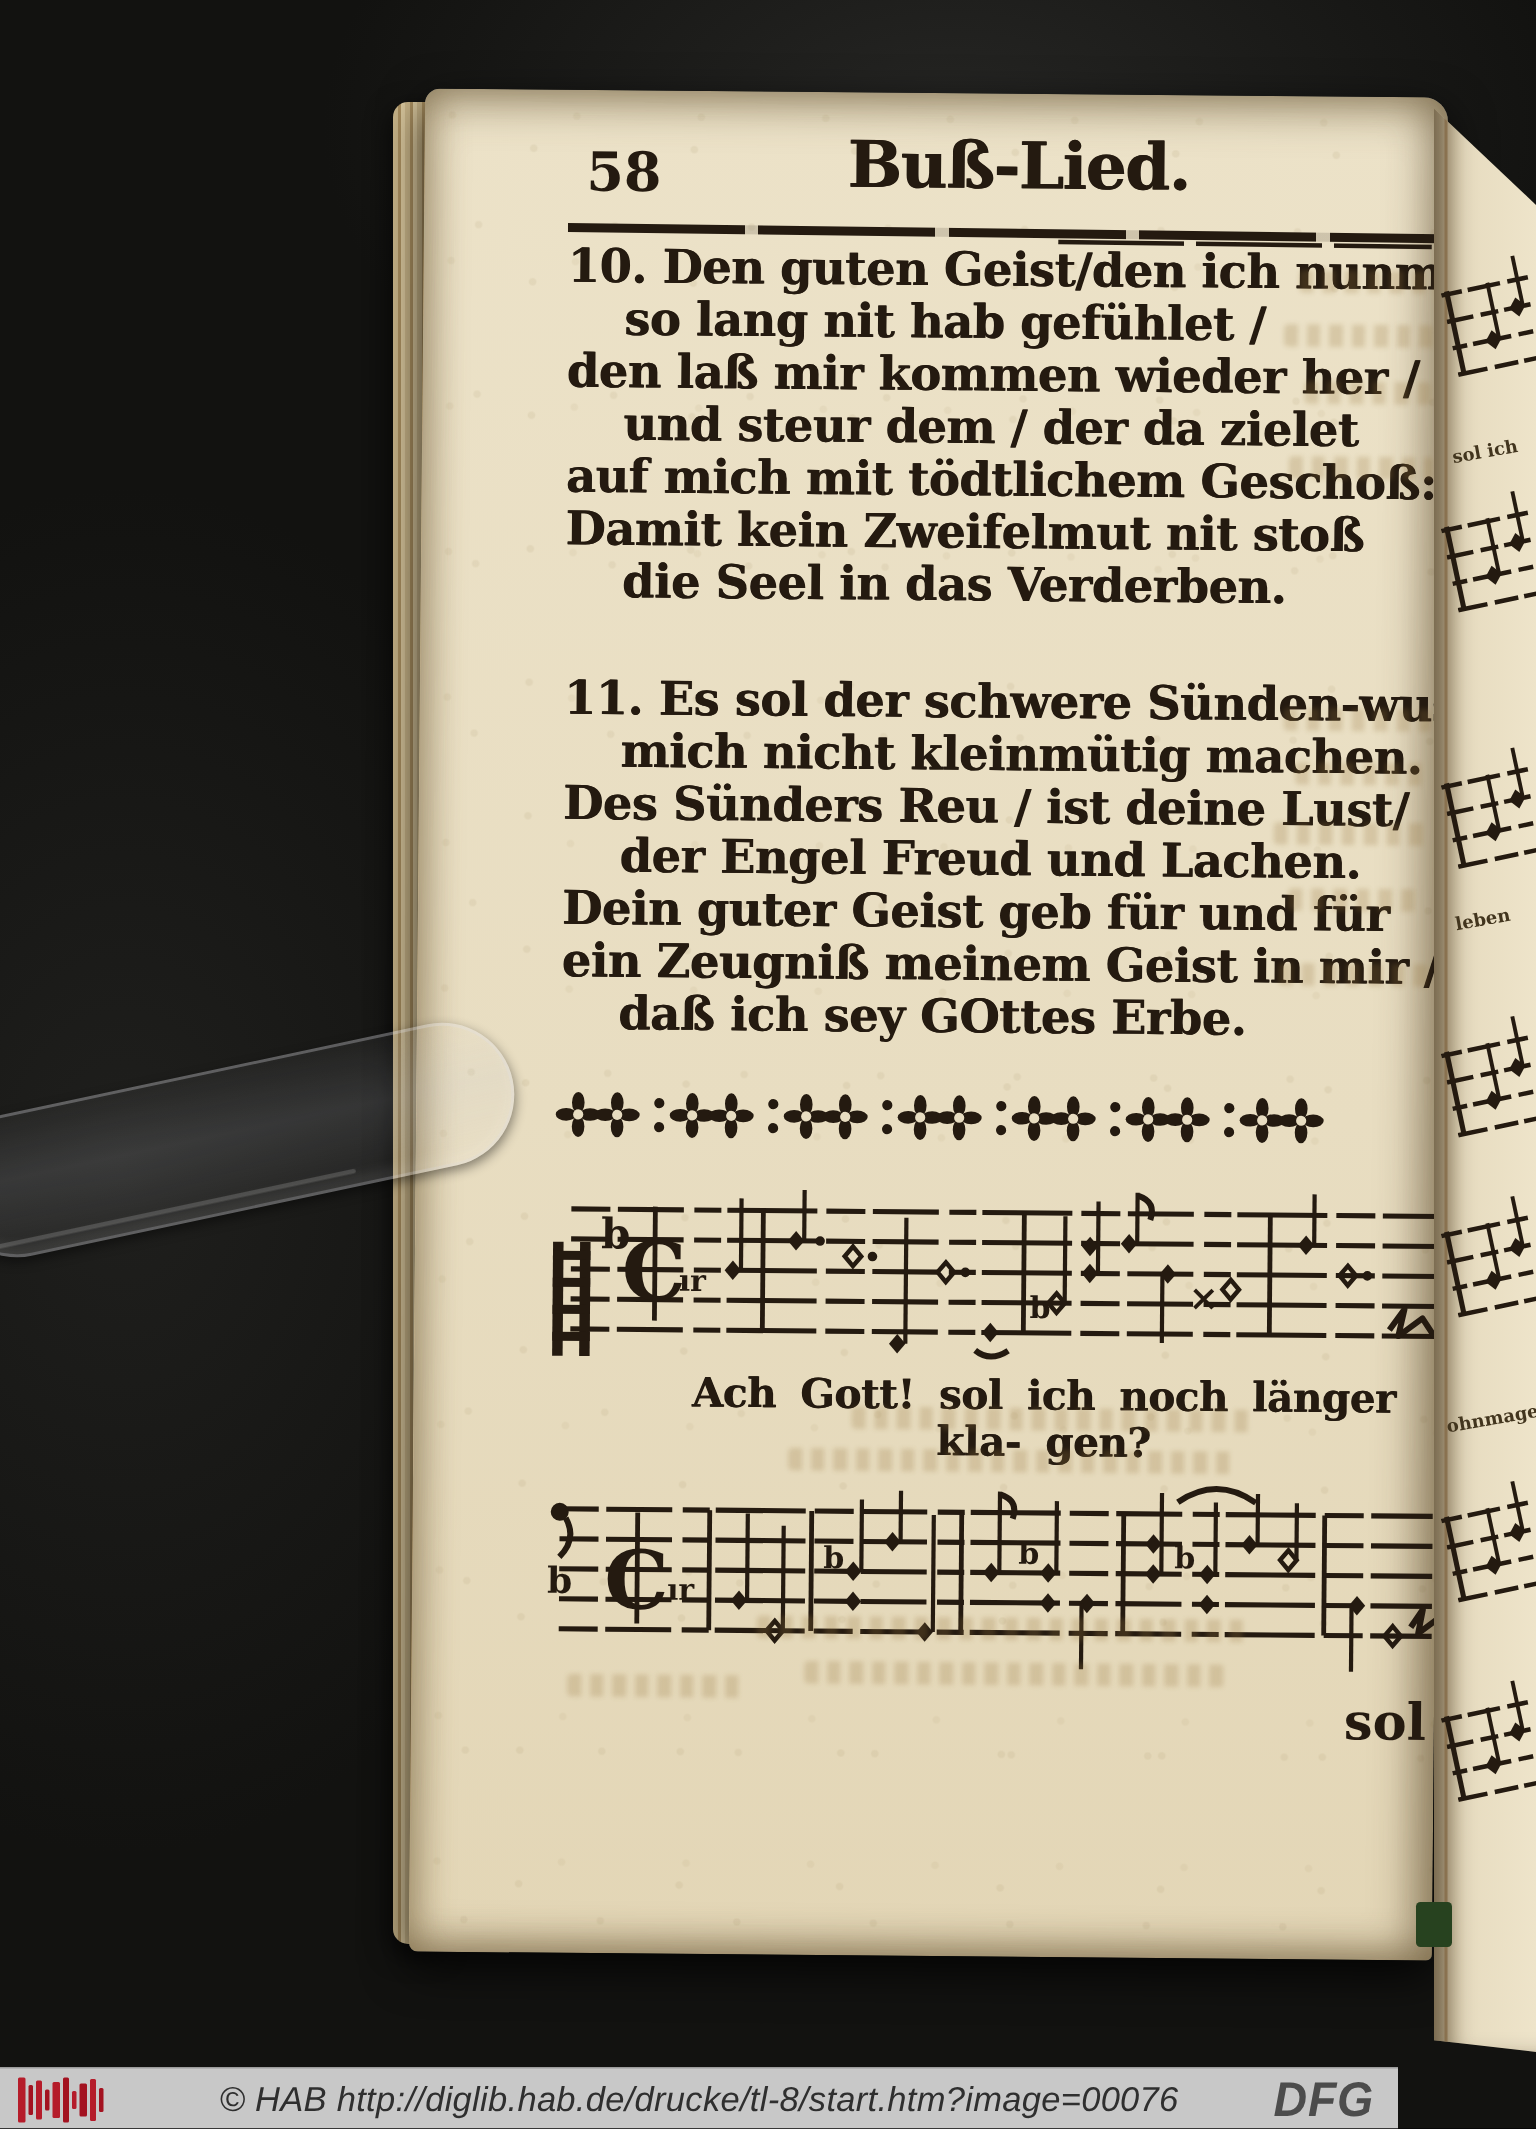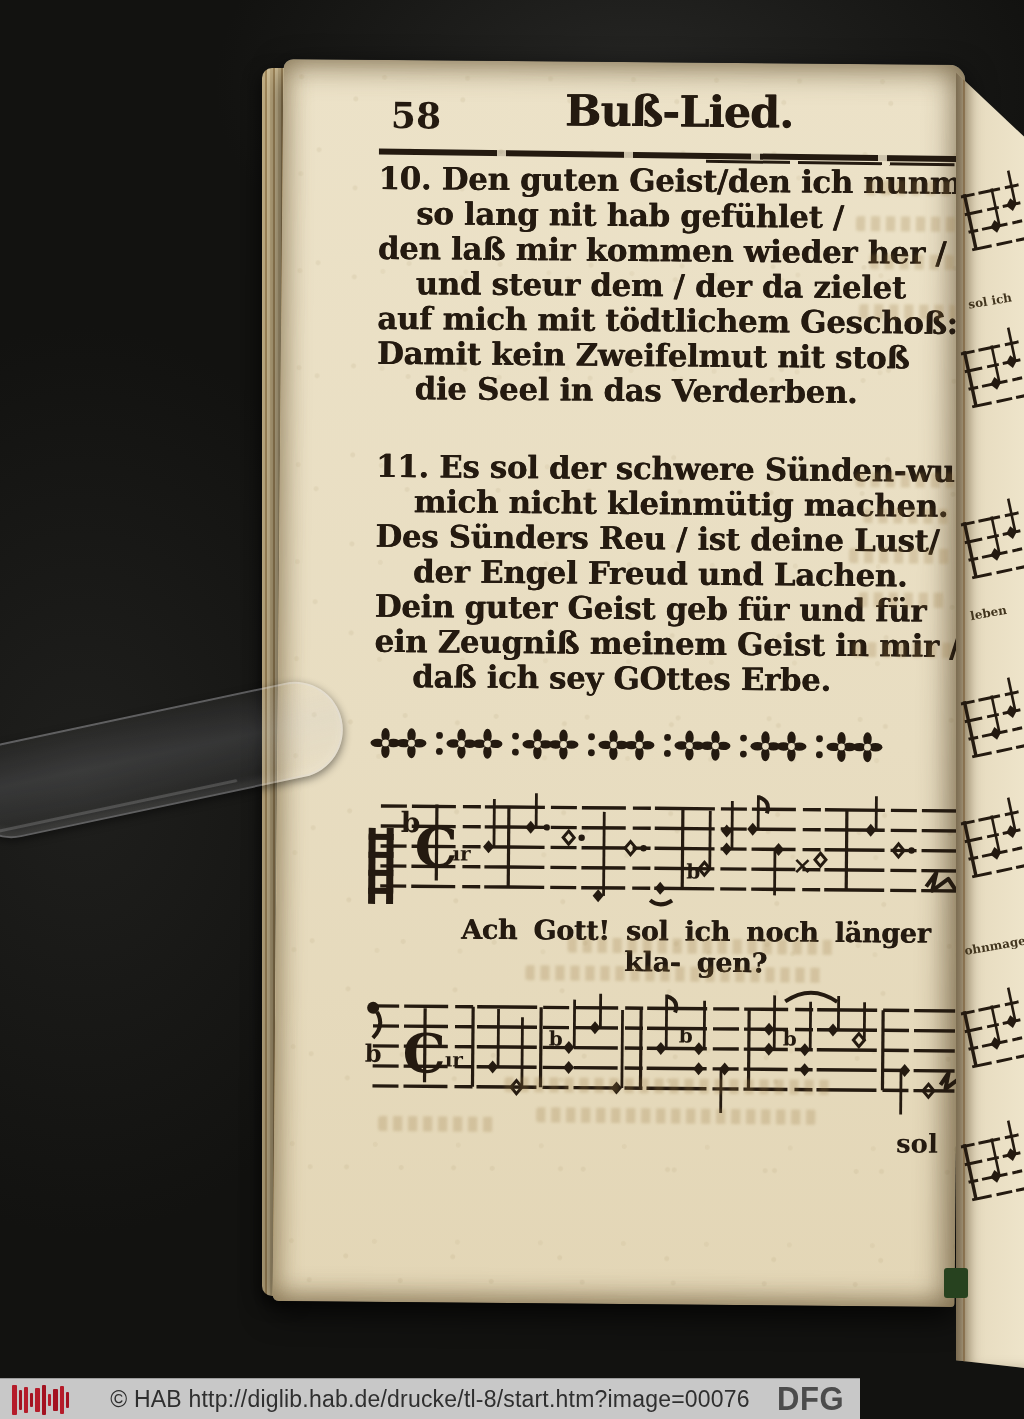--- a/index.html
+++ b/index.html
@@ -39,21 +39,21 @@
     letter-spacing:-.4px;text-shadow:.4px 0 0 currentColor;white-space:nowrap;}
   .verse-10{top:101px;}
   .verse-11{top:389px;}
   .vline.indent{padding-left:38px;}
 
   .ornament-row{position:absolute;left:92px;top:656px;}
   .staff-1{position:absolute;left:90px;top:726px;}
   .staff-2{position:absolute;left:86px;top:918px;}
   .lyric-1{position:absolute;left:150px;top:853px;width:540px;text-align:center;
     font-size:27px;font-weight:700;word-spacing:7px;letter-spacing:-.3px;text-shadow:.4px 0 0 currentColor;}
-  .catchword{position:absolute;left:622px;top:1064px;font-size:26px;font-weight:700;}
+  .catchword{position:absolute;left:622px;top:1064px;font-size:34px;font-weight:700;}
 
   
   .smudge{position:absolute;height:15px;border-radius:3px;filter:blur(1.7px);opacity:.8;
     background:repeating-linear-gradient(90deg, rgba(151,119,64,.30) 0 9px, rgba(151,119,64,0) 9px 15px);}
 
   
   .side-page{position:absolute;left:956px;top:58px;width:68px;height:1310px;
     background:linear-gradient(90deg,#d9cba6 0,#e7dcc0 30%,#eee4ca 100%);
     clip-path:polygon(0 1.1%, 100% 6%, 100% 100%, 0 99.4%);
     box-shadow:inset 16px 0 16px -6px rgba(45,28,10,.6);}
@@ -66,23 +66,23 @@
   
   .snake{position:absolute;left:-40px;top:712px;width:382px;height:92px;border-radius:60px;
     transform:rotate(-12deg);
     background:linear-gradient(180deg, rgba(235,235,242,.05), rgba(205,208,218,.16) 45%, rgba(235,235,242,.06));
     border:2px solid rgba(225,225,232,.30);
     box-shadow:0 3px 8px rgba(0,0,0,.45), inset 0 -5px 9px rgba(255,255,255,.10);}
   .snake-edge{position:absolute;left:-20px;top:806px;width:260px;height:3px;transform:rotate(-12deg);
     background:rgba(255,255,255,.16);border-radius:2px;filter:blur(.5px);}
 
   
-  .footer{position:absolute;left:0;top:1378px;width:860px;height:41px;background:#c8c8c8;
+  .footer{position:absolute;left:0;top:1378px;width:932px;height:41px;background:#c8c8c8;
     display:flex;align-items:center;border-top:1px solid #9c9c9c;
-    font-family:"Liberation Sans", sans-serif;}
+    font-family:"Liberation Sans", sans-serif;font-style:italic;}
   .hab-logo{position:absolute;left:12px;top:4px;height:34px;display:flex;align-items:center;gap:2px;}
   .hab-logo span{display:inline-block;background:#a31220;border-radius:1px;}
   .hab-logo span:nth-child(odd){background:#b51c2a;}
   .copyright{flex:1;text-align:center;font-size:23px;color:#2f2f2f;letter-spacing:.2px;}
   .dfg{position:absolute;right:16px;top:3px;font-size:31px;font-weight:700;color:#4c4c4c;
     letter-spacing:.5px;font-family:"Liberation Sans",sans-serif;transform:scaleY(1.05);}
 
   
   .ms line.sl{stroke:#241a10;stroke-width:3.4;stroke-dasharray:26 5 44 7 18 4 60 6;}
   .ms .bl{stroke:#241a10;stroke-width:3.2;}

